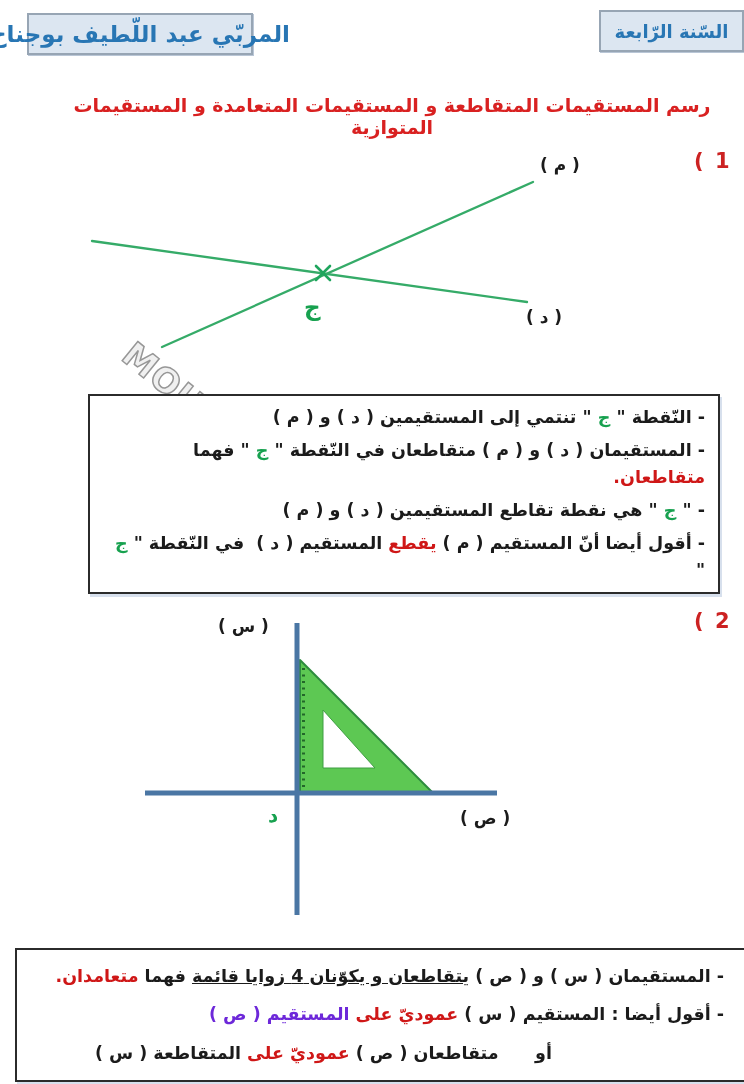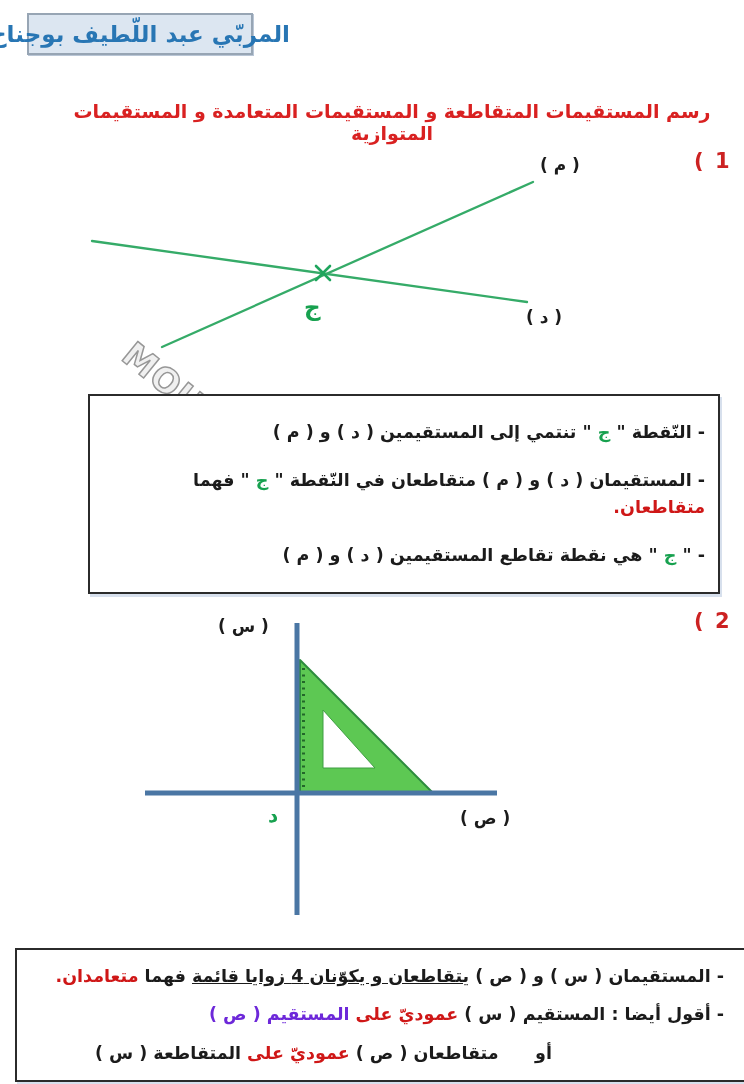--- a/index.html
+++ b/index.html
@@ -10,21 +10,21 @@
   
   .hdr-box{
     position:absolute;display:flex;align-items:center;justify-content:center;
     background:#dce6f1;border:2px solid #97a5b4;box-shadow:1px 1px 0 #b9c6d6;
     color:#2876b4;font-size:18px;direction:rtl;white-space:nowrap;
   }
   .hdr-left{left:27px;top:13px;width:222px;height:38px;font-size:23px;}
   .hdr-right{left:599px;top:10px;width:141px;height:38px;}
   
   .title{
-    position:absolute;left:40px;right:0;top:100px;text-align:center;
+    position:absolute;left:40px;right:0;top:94px;text-align:center;
     color:#d92121;font-size:19px;direction:rtl;
   }
   
   .num{position:absolute;color:#cc2222;font-size:21px;letter-spacing:2px;}
   .num1{left:694px;top:149px;}
   .num2{left:694px;top:609px;}
   
   .fig{position:absolute;left:0;}
   .fig1{top:140px;}
   .fig2{top:600px;}
@@ -63,40 +63,42 @@
     font-size:34px;letter-spacing:1px;color:rgba(215,215,215,0.38);
     -webkit-text-stroke:1.5px #979797;white-space:nowrap;pointer-events:none;
   }
 </style>
 </head>
 <body>
 
 <div class="page">
 
   <div class="hdr-box hdr-left">المربّي عبد اللّطيف بوجناح</div>
+  <div class="hdr-box hdr-right">السّنة الرّابعة</div>
 
   <div class="title">رسم المستقيمات المتقاطعة و المستقيمات المتعامدة و المستقيمات المتوازية</div>
 
   <div class="num num1" dir="ltr">( 1</div>
 
   <svg class="fig fig1" width="744" height="235" viewBox="0 0 744 235">
     <line class="gline" x1="92" y1="101" x2="527" y2="162"></line>
     <line class="gline" x1="162" y1="207" x2="533" y2="42"></line>
     <path class="gx" d="M316 126 L330 140 M316 140 L330 126"></path>
   </svg>
   <div class="flabel lab-m">( م )</div>
   <div class="flabel lab-d1">( د )</div>
   <div class="plabel lab-j">ج</div>
 
   <div class="watermark">MOURAJAA.COM</div>
 
   <div class="stmt-box box1">
     <div class="stmt-line"><span style="color: rgb(27, 27, 27);">- النّقطة " </span><span style="color: rgb(23, 161, 79);">ج</span><span style="color: rgb(27, 27, 27);"> " تنتمي إلى المستقيمين ( د ) و ( م )</span></div>
     <div class="stmt-line"><span style="color: rgb(27, 27, 27);">- المستقيمان ( د ) و ( م ) متقاطعان في النّقطة " </span><span style="color: rgb(23, 161, 79);">ج</span><span style="color: rgb(27, 27, 27);"> " فهما </span><span style="color: rgb(207, 23, 23);">متقاطعان.</span></div>
     <div class="stmt-line"><span style="color: rgb(27, 27, 27);">- " </span><span style="color: rgb(23, 161, 79);">ج</span><span style="color: rgb(27, 27, 27);"> " هي نقطة تقاطع المستقيمين ( د ) و ( م )</span></div>
+    <div class="stmt-line"><span style="color: rgb(27, 27, 27);">- أقول أيضا أنّ المستقيم ( م ) </span><span style="color: rgb(207, 23, 23);">يقطع</span><span style="color: rgb(27, 27, 27);"> المستقيم ( د )  في النّقطة " </span><span style="color: rgb(23, 161, 79);">ج</span><span style="color: rgb(27, 27, 27);"> "</span></div>
   </div>
 
   <div class="num num2" dir="ltr">( 2</div>
 
   <svg class="fig fig2" width="744" height="330" viewBox="0 0 744 330">
     <polygon class="sq-outer" points="300,60 300,192 432,192"></polygon>
     <polygon class="sq-hole" points="323,110 323,168 375,168"></polygon>
     <line class="sq-ticks" x1="303.5" y1="68" x2="303.5" y2="190"></line>
     <line class="axis" x1="297" y1="23" x2="297" y2="315"></line>
     <line class="axis" x1="145" y1="193" x2="497" y2="193"></line>

